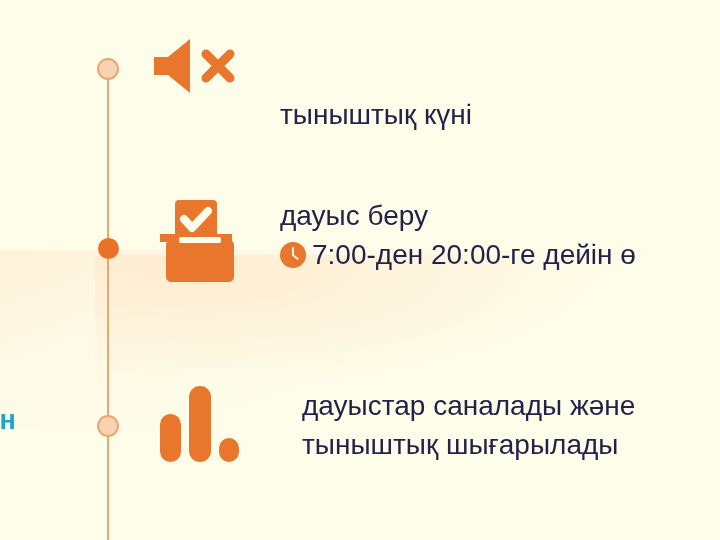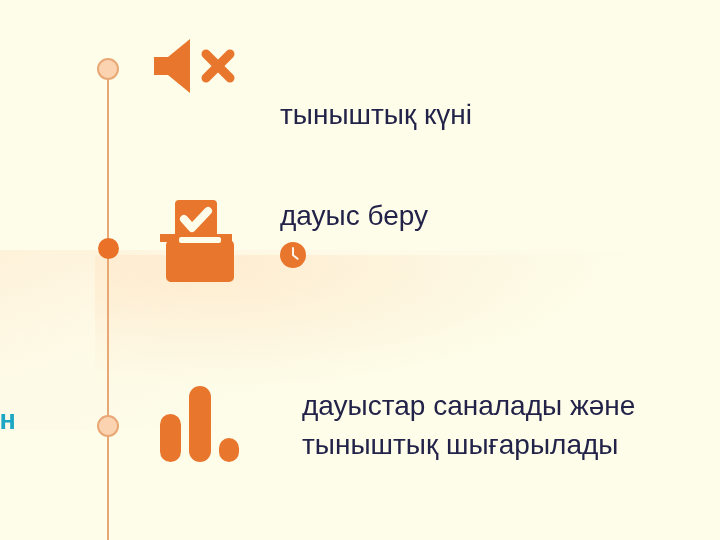--- a/index.html
+++ b/index.html
@@ -199,21 +199,21 @@
         <rect x="25" y="4" width="42" height="40" rx="4" fill="#e8762c"></rect>
         <path d="M34 23 l8 9 l16 -17" fill="none" stroke="#fdfde9" stroke-width="8" stroke-linecap="round" stroke-linejoin="round"></path>
         <path d="M10 38 h20 v10 h32 v-10 h20 v8 h-8 v36 a4 4 0 0 1 -4 4 h-48 a4 4 0 0 1 -4 -4 v-36 h-8 Z" fill="#e8762c"></path>
         <rect x="16" y="44" width="68" height="42" rx="5" fill="#e8762c"></rect>
         <rect x="29" y="41" width="42" height="6" rx="2" fill="#fdfde9"></rect>
       </svg>
     </div>
     <div class="row-text">
       <span>дауыс беру</span>
       <span class="sub">
-        <span class="clock-glyph"></span>
+        <span class="clock-glyph"></span><span>7:00-ден 20:00-ге дейін ө</span>
       </span>
     </div>
   </div>
 
   <div class="row" id="row-3">
     <div class="row-icon">
       <svg width="100" height="90" viewBox="0 0 100 90" xmlns="http://www.w3.org/2000/svg">
         <rect x="10" y="36" width="21" height="48" rx="10.5" fill="#e8762c"></rect>
         <rect x="39" y="8" width="22" height="76" rx="11" fill="#e8762c"></rect>
         <rect x="69" y="60" width="20" height="24" rx="10" fill="#e8762c"></rect>

